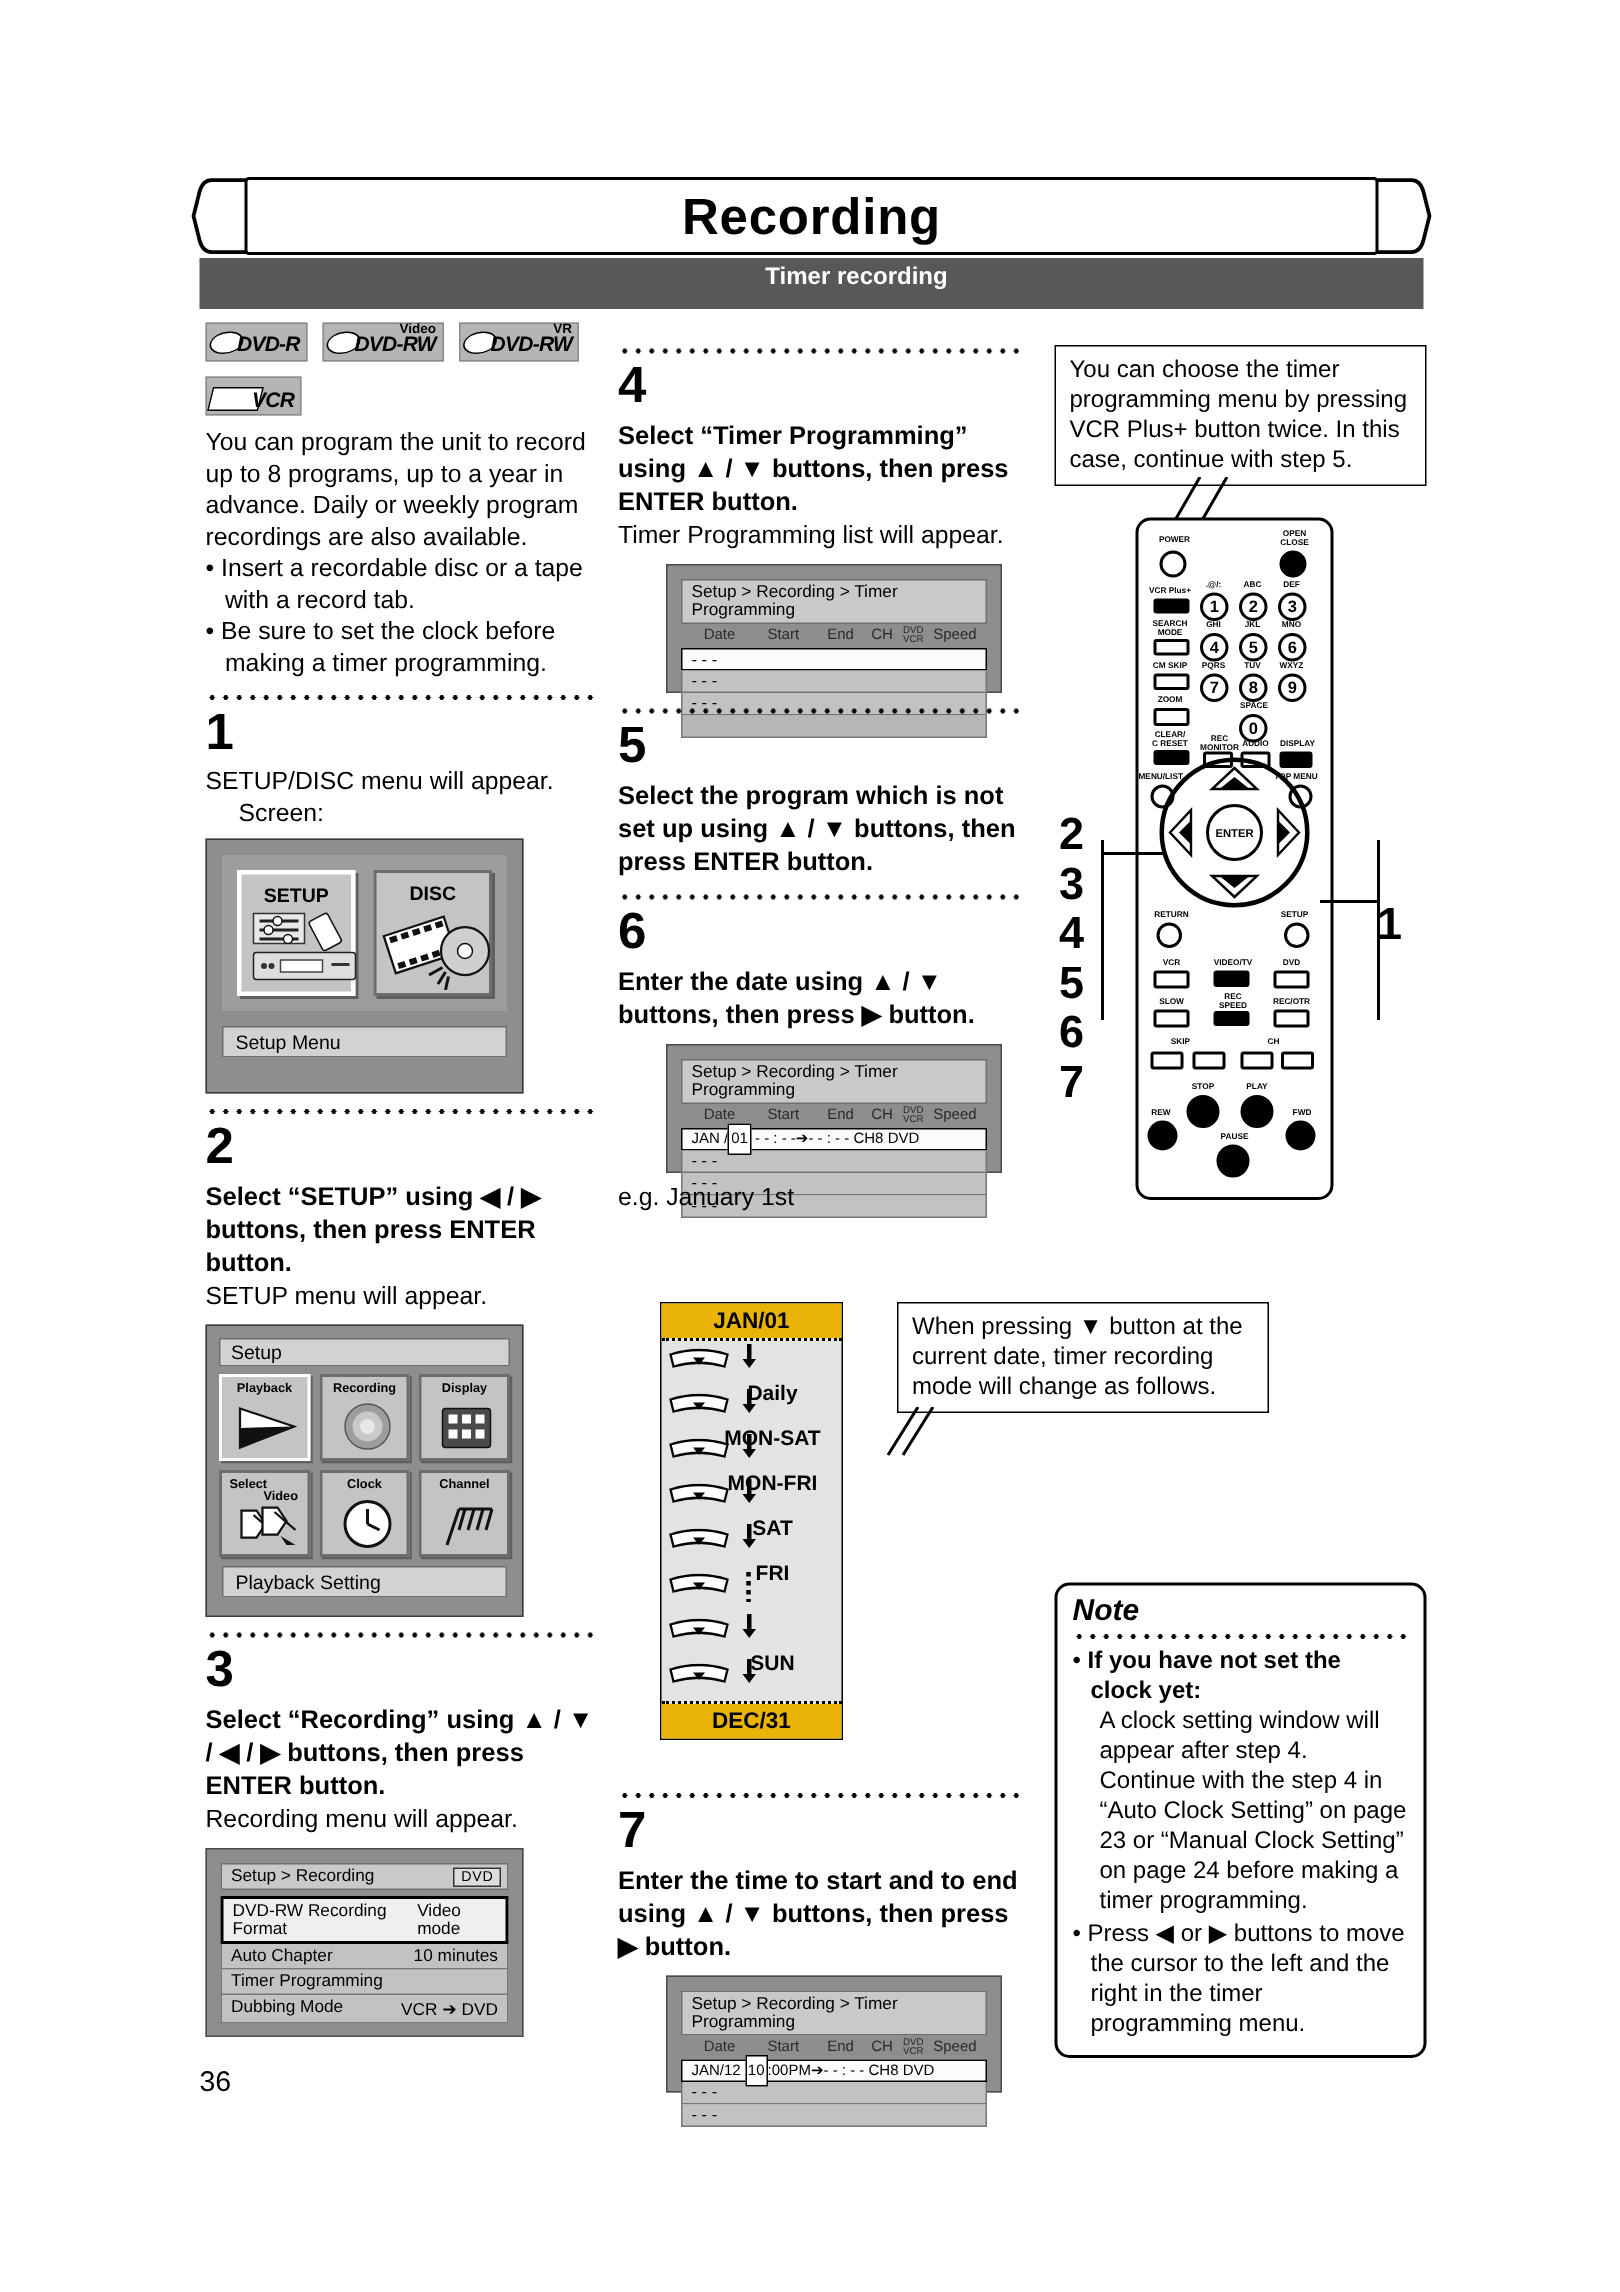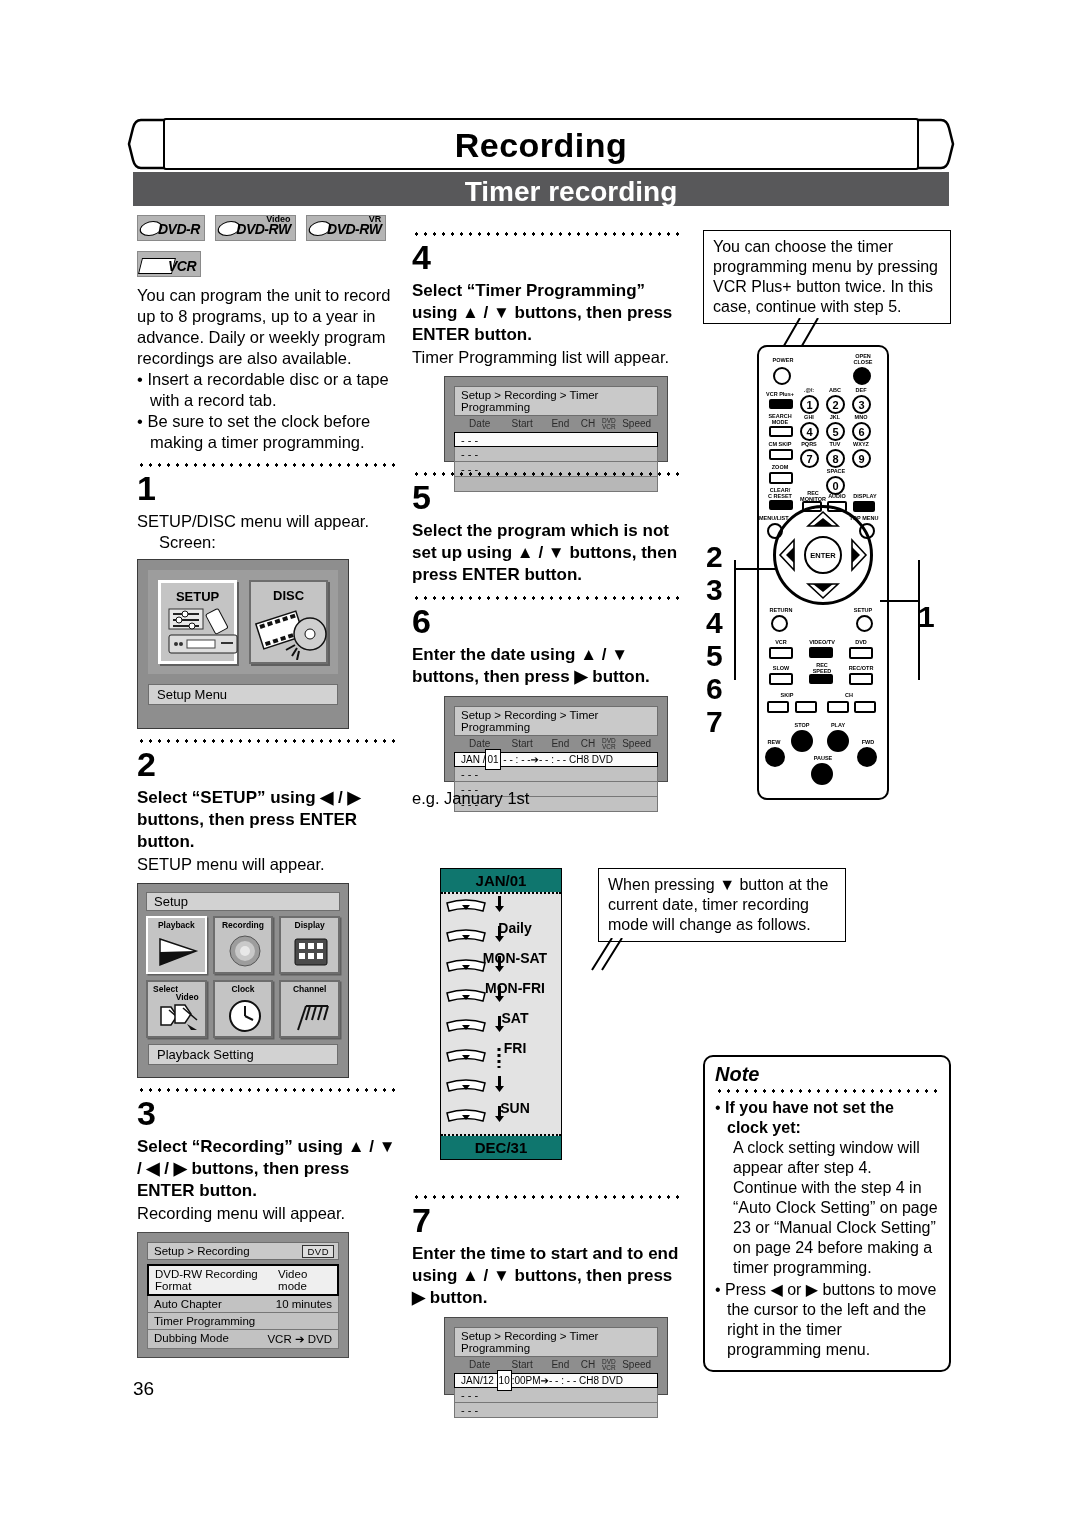--- a/index.html
+++ b/index.html
@@ -28,21 +28,21 @@
   .brkt svg { display:block; }
   .brkt-l { left:-6px; }
   .brkt-r { right:-6px; }
 
   .subhead {
     position:absolute; left:133px; top:172px; width:816px; height:34px;
     background:#58585a;
   }
   .subhead span {
     position:absolute; left:16px; right:0; top:4px; text-align:center;
-    color:#fff; font-size:28px; font-weight:bold;margin-left:44px;
+    color:#fff; font-size:16px; font-weight:bold;margin-left:44px;
   }
 
   
   .logos { position:absolute; left:137px; top:215px; width:270px; }
   .logo {
     display:inline-block; background:#b5b5b5; border:1px solid #8a8a8a;
     padding:2px 4px 2px 2px; margin:0 6px 6px 0; position:relative;
     height:26px; vertical-align:top;
   }
   .logo .disc {
@@ -133,21 +133,21 @@
 
   
   .callout { border:1.5px solid #000; background:#fff; padding:6px 9px; font-size:16px; line-height:20px; }
   .note-box { border:2px solid #000; border-radius:10px; background:#fff; padding:6px 10px 10px 10px; }
   .note-title { font-size:20px; font-weight:bold; font-style:italic; }
   .note-li { font-size:16px; line-height:20px; padding-left:12px; text-indent:-12px; }
   .note-li b { font-weight:bold; }
 
   
   .cycle { width:122px; border:1.5px solid #000; background:#e3e3e3; }
-  .cycle-cap { text-align:center; font-size:15px; font-weight:bold; padding:3px 0; background:#0f766e; }
+  .cycle-cap { text-align:center; font-size:15px; font-weight:bold; padding:3px 0; background:#eab308; }
   .cyc-dots { border-top:2px dotted #000; }
   .cyc-item { position:relative; height:30px; }
   .cyc-item .lbl { position:absolute; left:30px; right:2px; top:24px; font-size:14px; font-weight:bold; text-align:center; }
   .btn-glyph { position:absolute; left:4px; top:3px; width:42px; height:15px; }
   .arrow-dn { position:absolute; left:52px; top:0px; width:12px; height:16px; }
 
   
   .remote { position:absolute; left:757px; top:345px; width:132px; height:455px; }
   .remote-body { position:absolute; inset:0; border:2px solid #000; border-radius:10px; background:#fff; }
   .rbtn { position:absolute; border:2px solid #000; background:#fff; }

